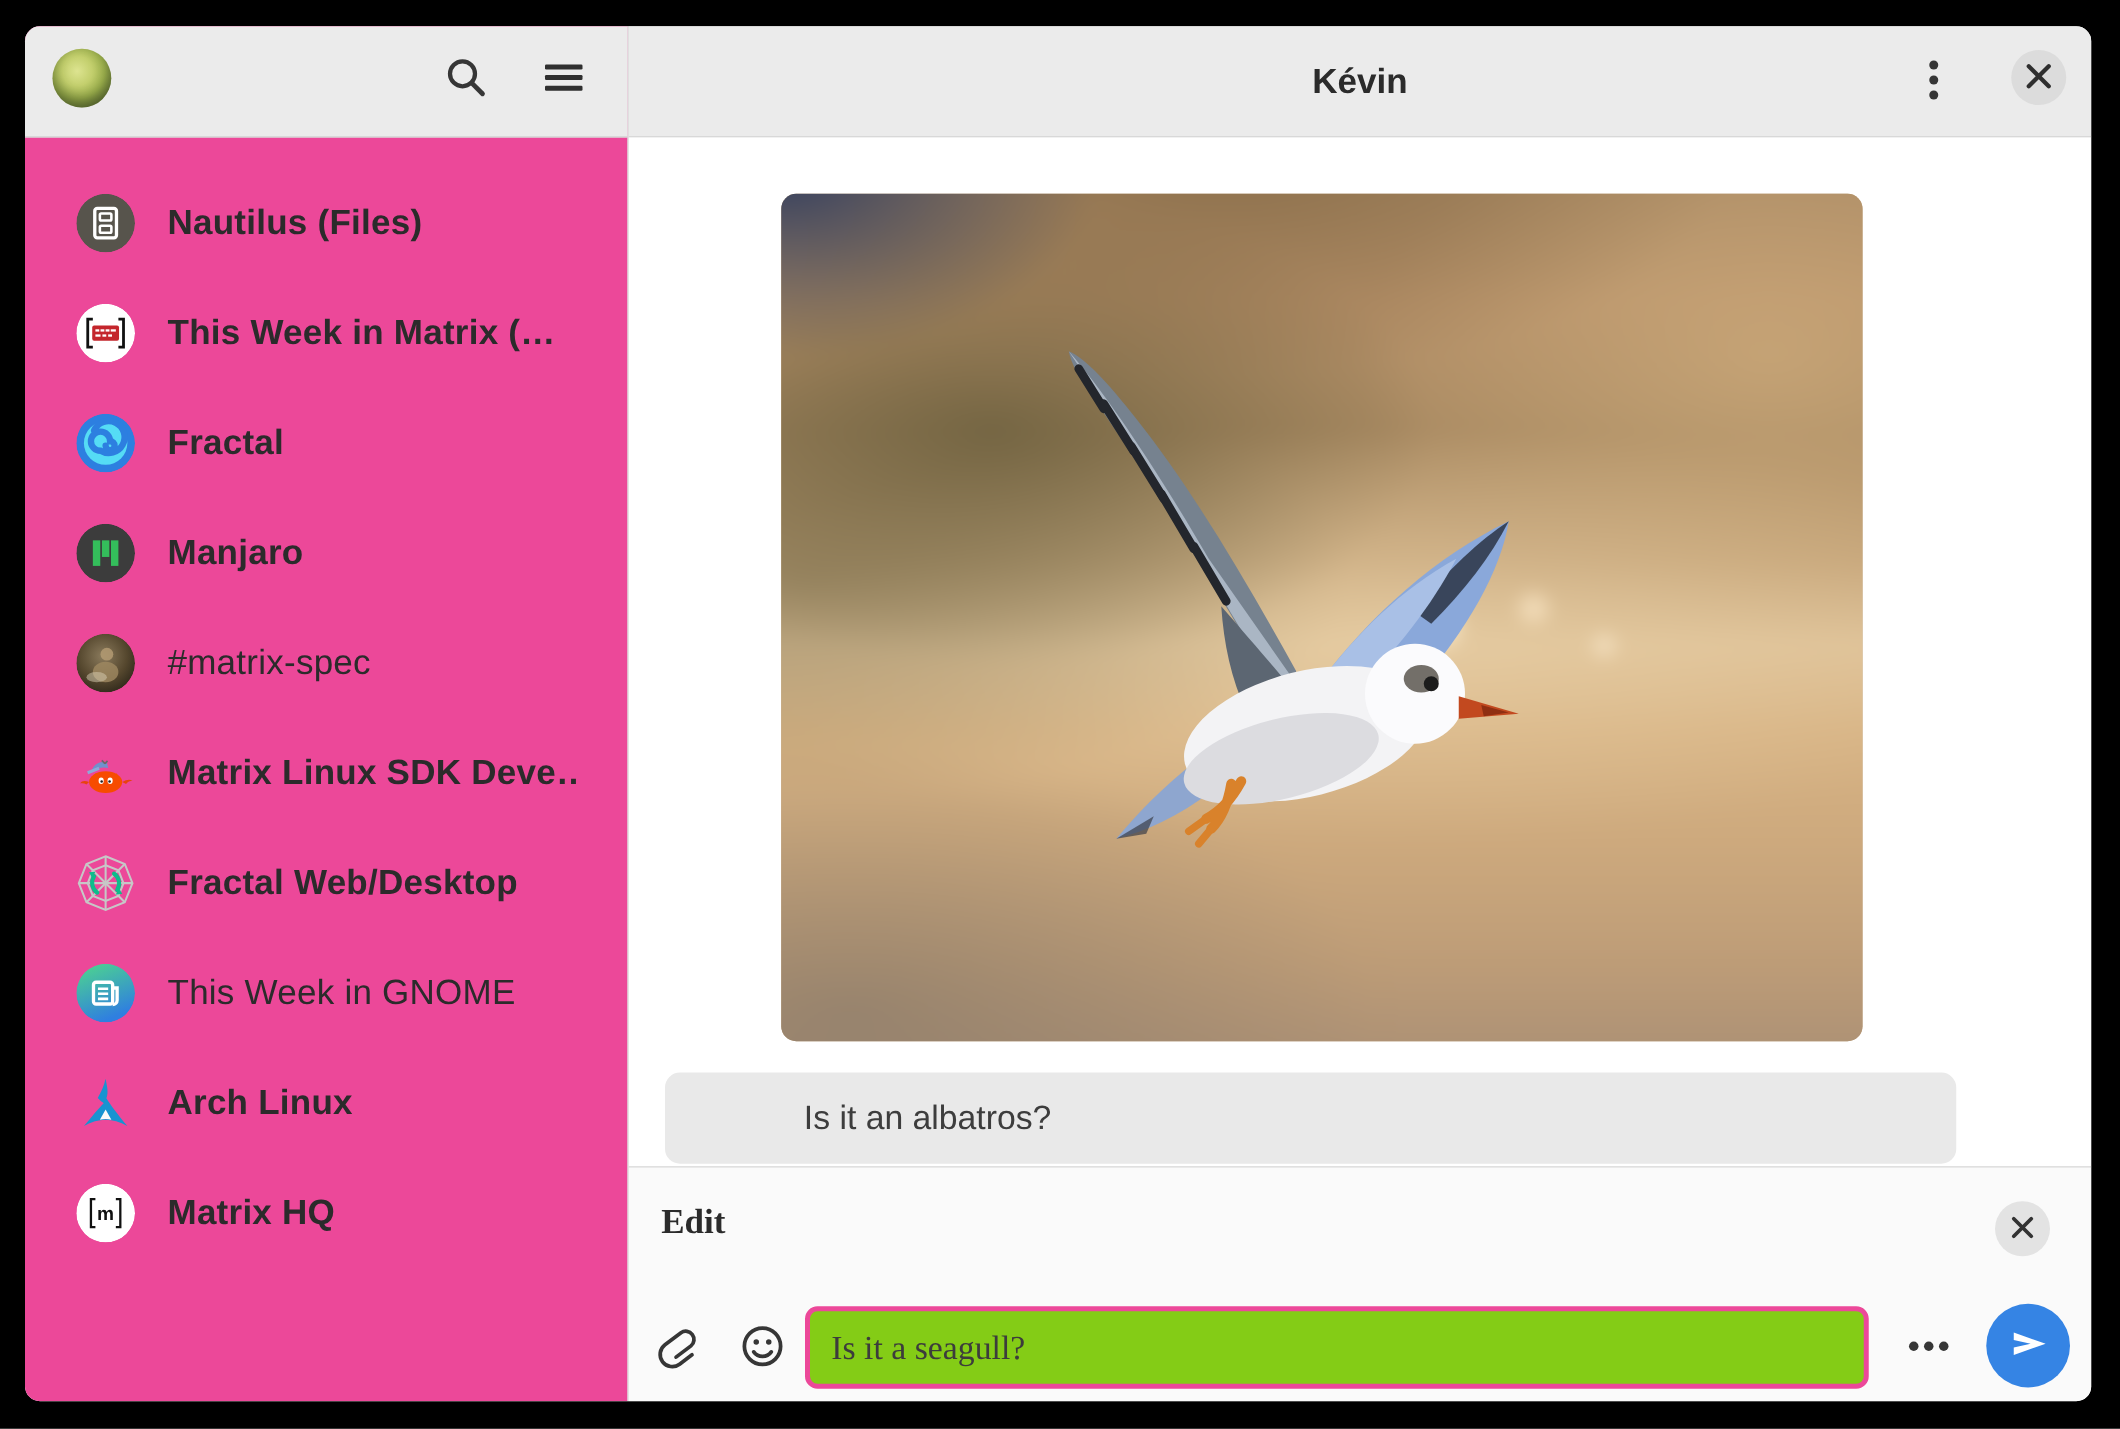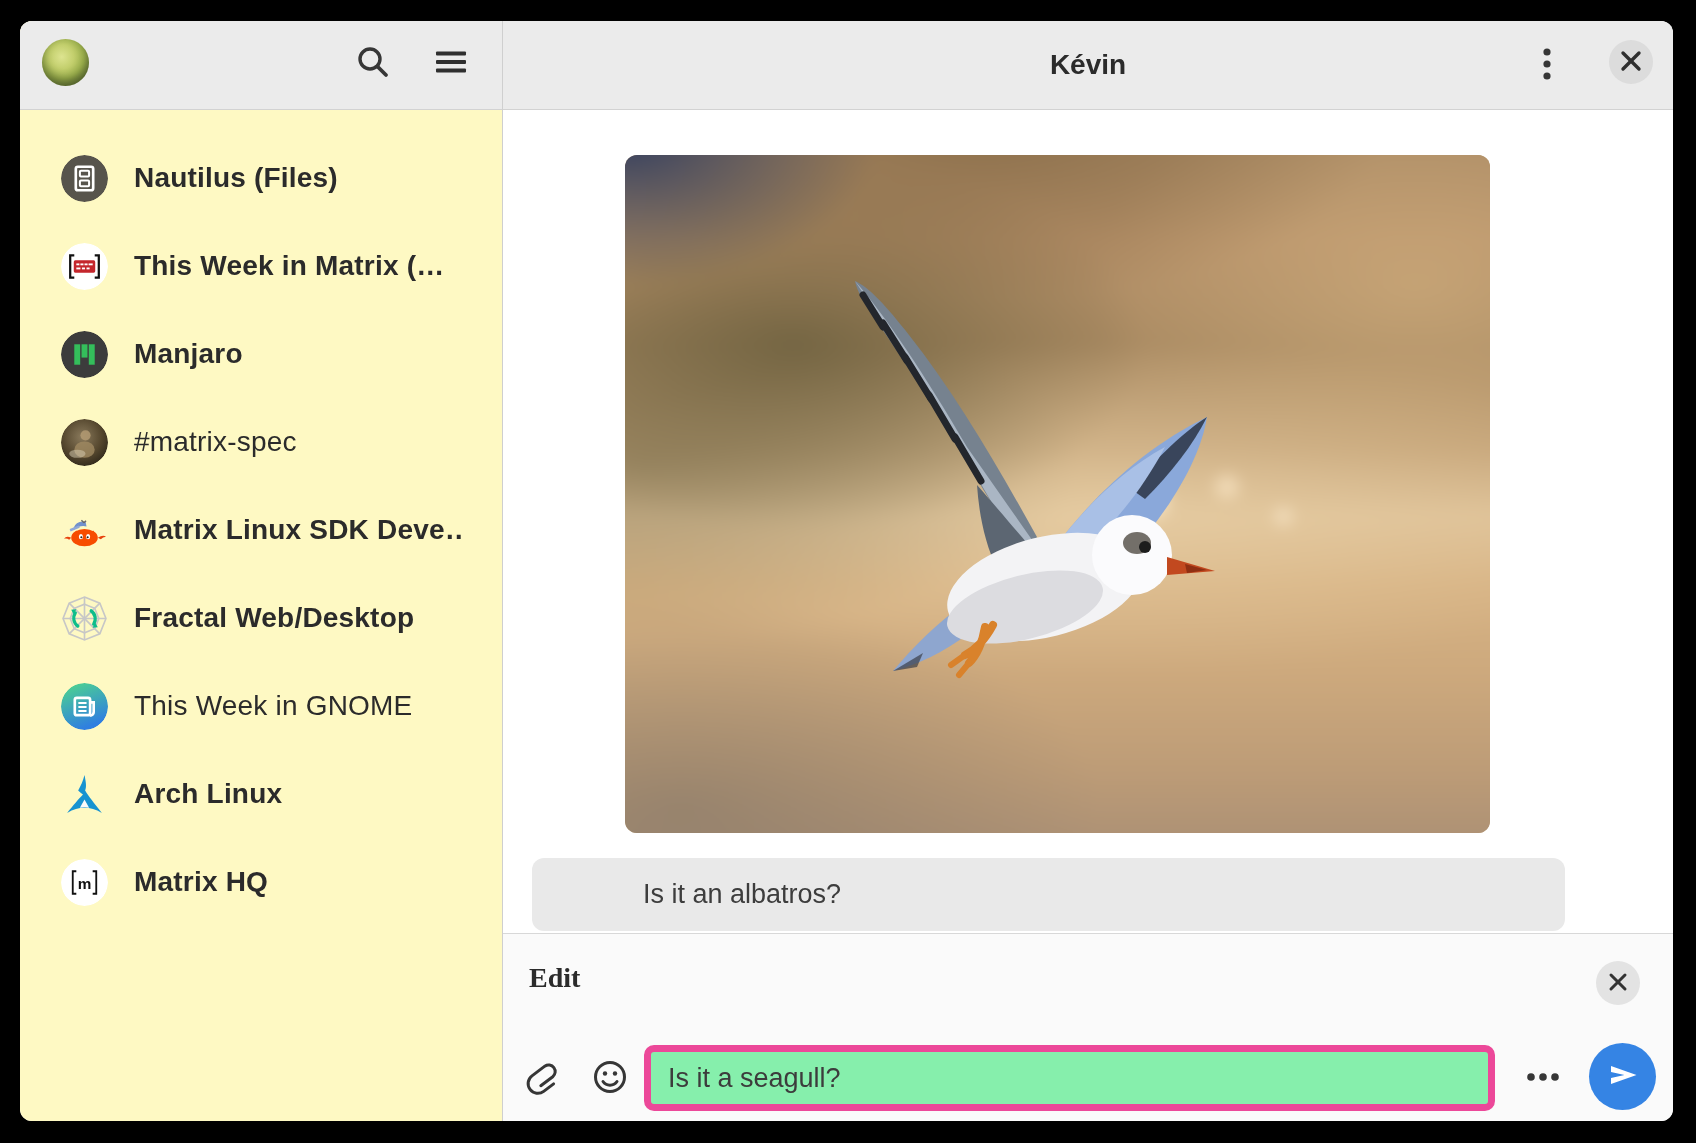--- a/index.html
+++ b/index.html
@@ -7,21 +7,21 @@
     width:1696px;height:1143px;position:relative;background:#000;
     font-family:"Liberation Sans", sans-serif;overflow:hidden;
     -webkit-font-smoothing:antialiased;
   }
   .window{
     position:absolute;left:20px;top:21px;width:1653px;height:1100px;
     border-radius:12px;overflow:hidden;background:#fff;display:flex;
     box-shadow:0 0 0 1px rgba(0,0,0,.55), 0 14px 40px rgba(0,0,0,.6);
   }
   
-  .sidebar{width:482px;flex:0 0 482px;display:flex;flex-direction:column;background:#fef9c3;}
+  .sidebar{width:482px;flex:0 0 482px;display:flex;flex-direction:column;background:#ec4899;}
   .sidebar-header{
     height:88px;flex:0 0 88px;background:#ebebeb;border-bottom:1px solid #d2d2d2;
     display:flex;align-items:center;position:relative;
   }
   .user-avatar{
     position:absolute;left:22px;top:18px;width:47px;height:47px;border-radius:50%;
     background:
       radial-gradient(circle at 42% 38%, #dde490 0%, #c3cf6d 30%, #9cb04c 55%, #70823a 78%, #44512c 100%);
     box-shadow:inset 0 -6px 10px rgba(40,50,25,.45);
   }
@@ -83,22 +83,22 @@
   .edit-label{position:absolute;left:26px;top:28px;font-size:28px;font-weight:bold;color:#2b2b2b;font-family:Liberation Serif, serif;}
   .edit-close-btn{
     position:absolute;left:1093px;top:27px;width:44px;height:44px;border-radius:50%;
     border:none;background:#e3e3e3;display:flex;align-items:center;justify-content:center;padding:0;
   }
   .composer{position:absolute;left:0;right:0;top:111px;height:66px;}
   .attach-btn{position:absolute;left:15px;top:11px;}
   .emoji-btn{position:absolute;left:85px;top:11px;}
   .msg-input{
     position:absolute;left:141px;top:0;width:851px;height:66px;box-sizing:border-box;
-    background:#86efac;border:7px solid #ec4899;border-radius:10px;outline:none;
-    font-family:Liberation Sans, sans-serif;font-size:27px;color:#3c3c3c;padding:0 0 0 17px;
+    background:#84cc16;border:4px solid #ec4899;border-radius:10px;outline:none;
+    font-family:Liberation Serif, serif;font-size:27px;color:#3c3c3c;padding:0 0 0 17px;
   }
   .more-btn{position:absolute;left:1018px;top:11px;}
   .send-btn{
     position:absolute;left:1086px;top:-2px;width:67px;height:67px;border-radius:50%;
     border:none;background:#3584e4;display:flex;align-items:center;justify-content:center;padding:0;
   }
   button{cursor:default;}
 </style>
 </head>
 <body>
@@ -157,20 +157,30 @@
                 <rect x="27" y="20" width="4" height="1.8"></rect>
                 <rect x="15" y="24" width="4" height="1.8"></rect>
                 <rect x="20.5" y="24" width="3" height="1.8"></rect>
                 <rect x="25" y="24" width="3" height="1.8"></rect>
               </g>
             </svg>
         </span>
         <span class="room-label bold">This Week in Matrix (…</span>
       </div>
 
+      <div class="room-row">
+        <span class="avatar">
+          <svg width="47" height="47" viewBox="0 0 46 46">
+              <circle cx="23" cy="23" r="23" fill="#2d7fe0"></circle>
+              <circle cx="23" cy="23" r="17" fill="#55dcf5"></circle>
+              <path d="M23 25 a3.5 3.5 0 1 0 3.5 -3.5 a7.5 7.5 0 1 0 -7.5 7.5 a12.5 12.5 0 1 0 -5 -16" fill="none" stroke="#2d7fe0" stroke-width="5" stroke-linecap="round"></path>
+            </svg>
+        </span>
+        <span class="room-label bold">Fractal</span>
+      </div>
 
 
       <div class="room-row">
         <span class="avatar">
           <svg width="47" height="47" viewBox="0 0 46 46">
               <circle cx="23" cy="23" r="23" fill="#3c3c3c"></circle>
               <g fill="#34be5b">
                 <rect x="13" y="13" width="5.8" height="20"></rect>
                 <rect x="20.1" y="13" width="5.8" height="13"></rect>
                 <rect x="27.2" y="13" width="5.8" height="20"></rect>

